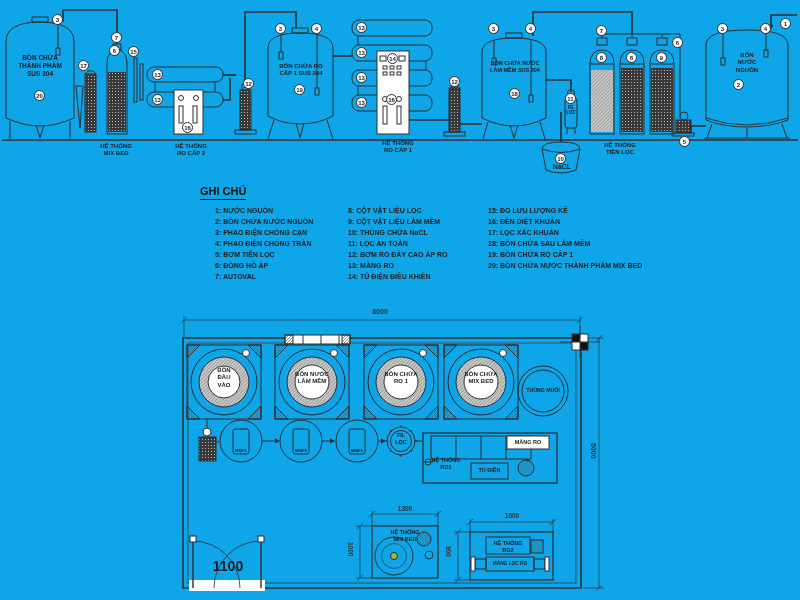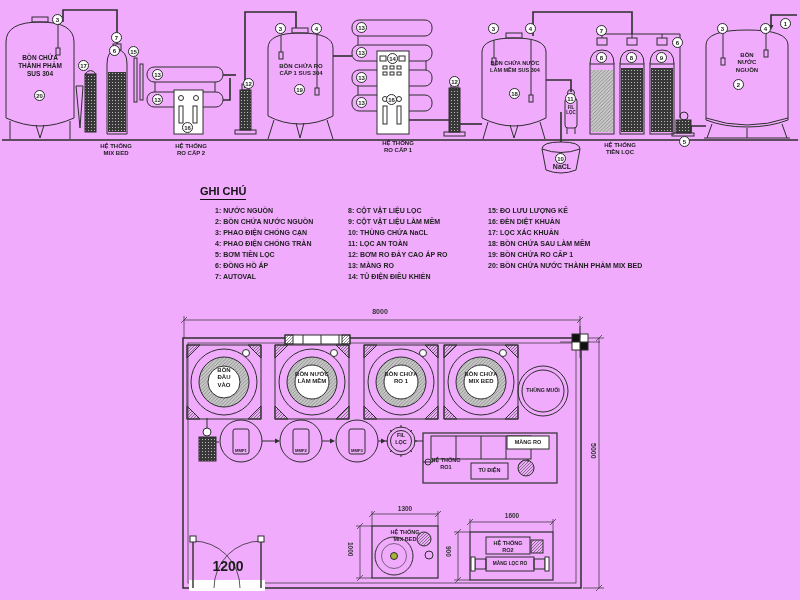--- a/index.html
+++ b/index.html
@@ -1,16 +1,16 @@
 <!DOCTYPE html>
 <html><head>
 <meta charset="utf-8">
 <style>
   html,body{margin:0;padding:0;background:#fff;}
-  #stage{position:relative;width:800px;height:600px;background:#f0abfc;overflow:hidden;
+  #stage{position:relative;width:800px;height:600px;background:#0ea5e9;overflow:hidden;
          font-family:"Liberation Sans",sans-serif;}
   svg{position:absolute;left:0;top:0;}
   .lbl{position:absolute;font-family:"Liberation Sans",sans-serif;font-weight:bold;
        color:#1c1c1c;white-space:pre-line;text-align:center;line-height:1.22;}
   .co{position:absolute;width:11px;height:11px;border:1px solid #2a2a2a;border-radius:50%;
       font:bold 6px/11px "Liberation Sans",sans-serif;text-align:center;color:#1c1c1c;
       background:#fff;box-sizing:border-box;}
   .lg-title{position:absolute;font:bold 11px "Liberation Sans",sans-serif;color:#111;
       border-bottom:1.5px solid #111;padding-bottom:2px;}
   .lg-item{position:absolute;font:bold 7px "Liberation Sans",sans-serif;color:#222;white-space:nowrap;}
@@ -499,15 +499,15 @@
 <div class="lbl" style="left:374px;top:529px;width:62px;font-size:5.5px">HỆ THỐNG
 MIX BED</div>
 <div class="lbl" style="left:486px;top:540px;width:44px;font-size:5.5px">HỆ THỐNG
 RO2</div>
 <div class="lbl" style="left:486px;top:561px;width:48px;font-size:4.8px">MÀNG LỌC RO</div>
 
 <div class="lbl dim" style="left:387px;top:505px;width:36px;font-size:6.5px">1300</div>
 <div class="lbl dim vert" style="left:346px;top:542px;font-size:6.5px">1000</div>
 <div class="lbl dim" style="left:494px;top:512px;width:36px;font-size:6.5px">1600</div>
 <div class="lbl dim vert" style="left:444px;top:546px;font-size:6.5px">900</div>
-<div class="lbl" style="left:201px;top:558px;width:54px;font-size:14px">1200</div>
+<div class="lbl" style="left:201px;top:558px;width:54px;font-size:14px">1100</div>
 
 </div>
 
 </body></html>

